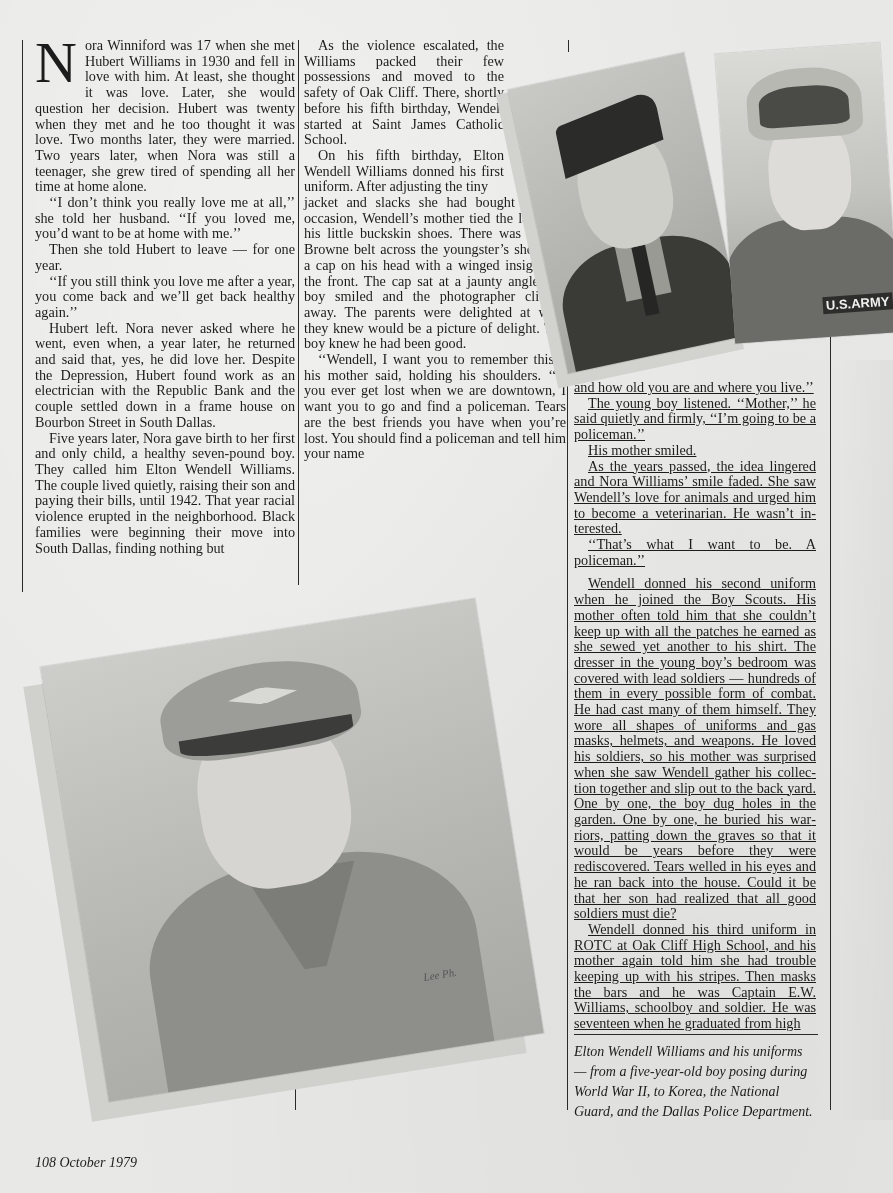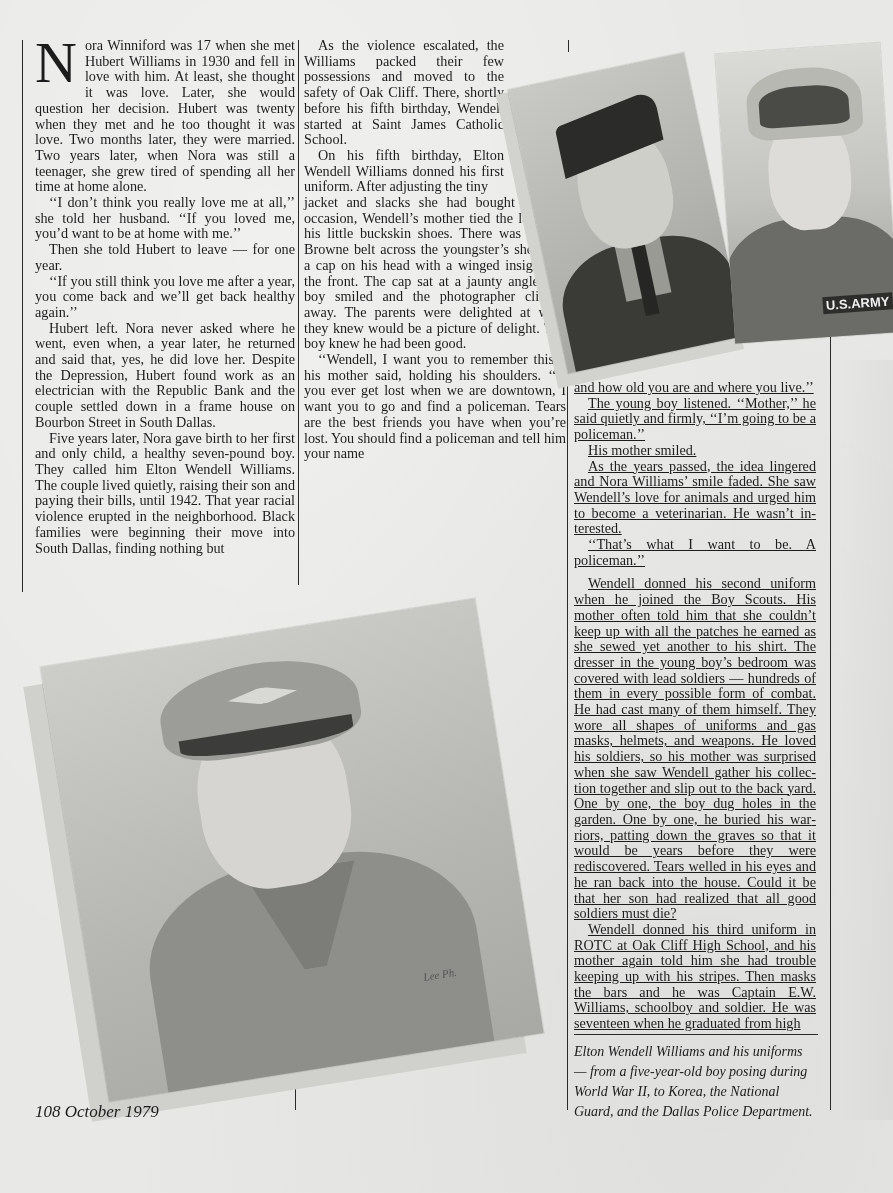--- a/index.html
+++ b/index.html
@@ -34,22 +34,22 @@
     font-family: "Liberation Serif", "DejaVu Serif", serif;
   }
   .narrow { width: 200px; }
   .para-gap { margin-top: 8px !important; }
   .caption-rule { position: absolute; left: 574px; top: 1034px; width: 244px; height: 1px; background: #2a2a2a; }
   .caption {
     position: absolute; left: 574px; top: 1042px; width: 244px;
     font-style: italic; font-size: 14px; line-height: 20px;
   }
   .folio {
-    position: absolute; left: 35px; top: 1102px;
-    font-style: italic; font-size: 17px;
+    position: absolute; left: 35px; top: 1155px;
+    font-style: italic; font-size: 14px;
   }
   
   .photo { position: absolute; box-shadow: 0 0 0 1px rgba(0,0,0,0.08); }
   .mount { position: absolute; background: #cfcfcd; }
   .photo-inner { position: absolute; inset: 0; overflow: hidden; }
   .p1 {
     left: 536px; top: 68px; width: 180px; height: 290px;
     transform: rotate(-12deg);
     background: linear-gradient(160deg, #c9c9c6 0%, #b3b3b0 55%, #9e9e9a 100%);
   }

